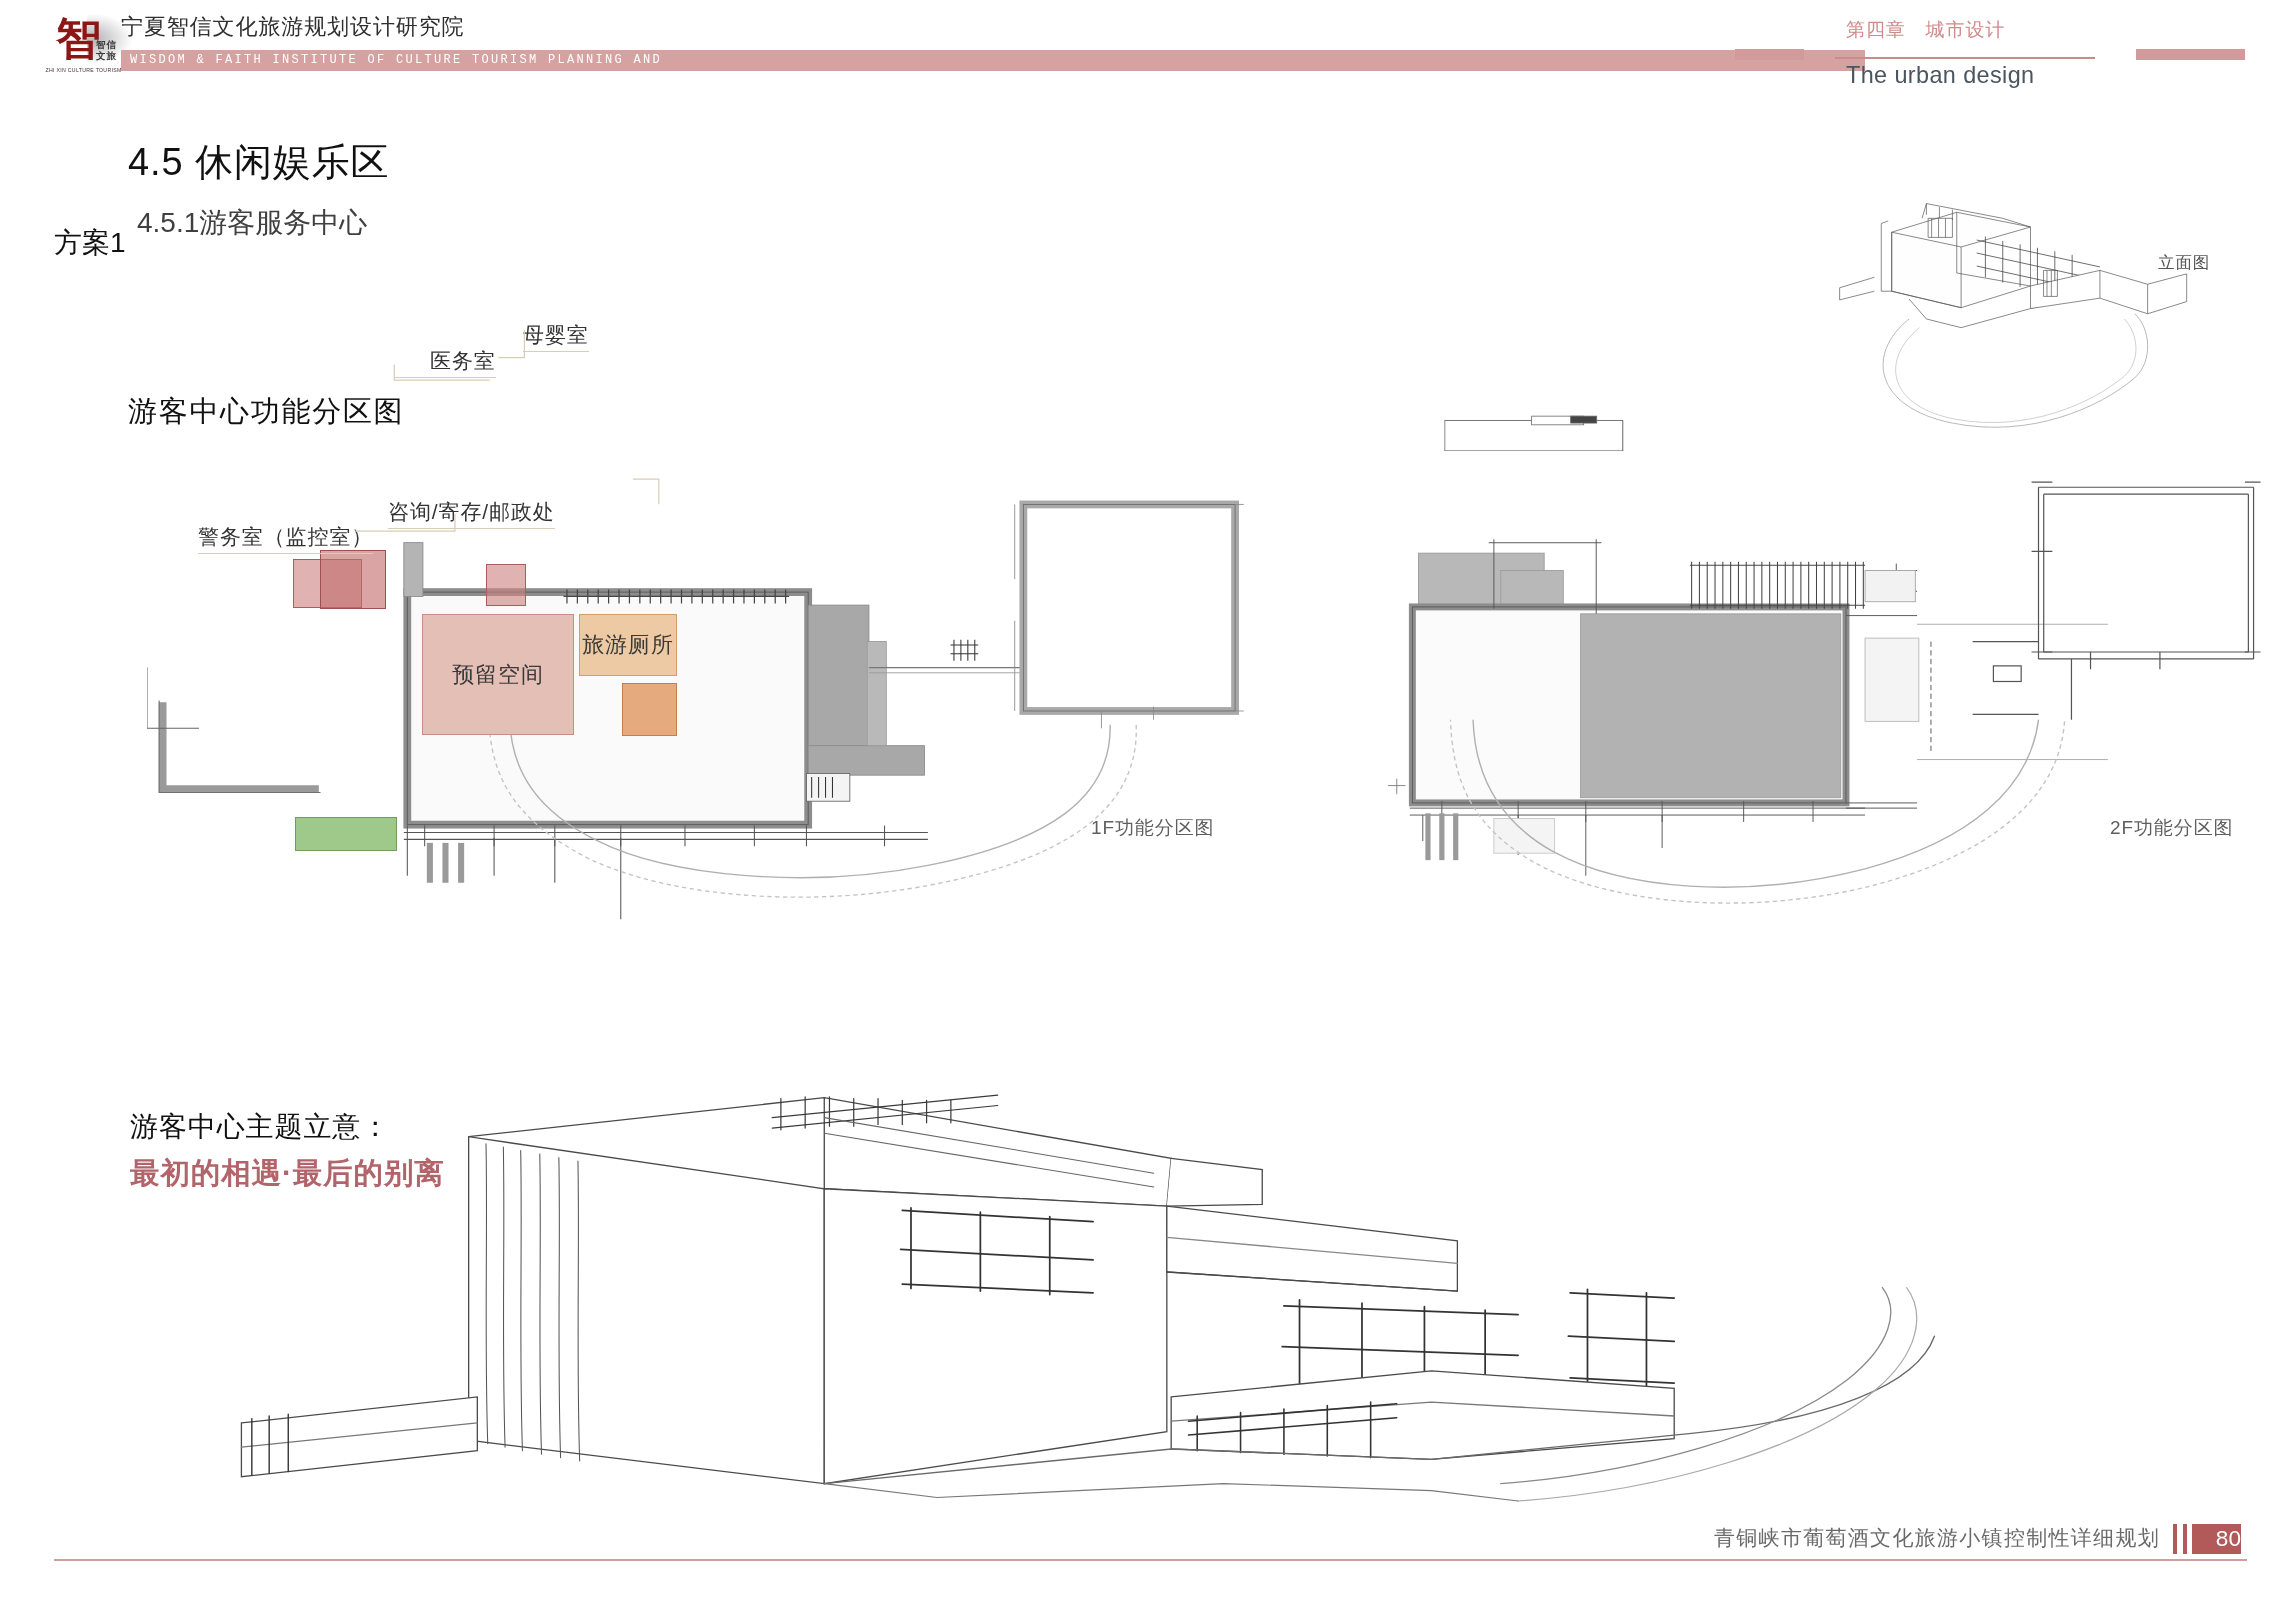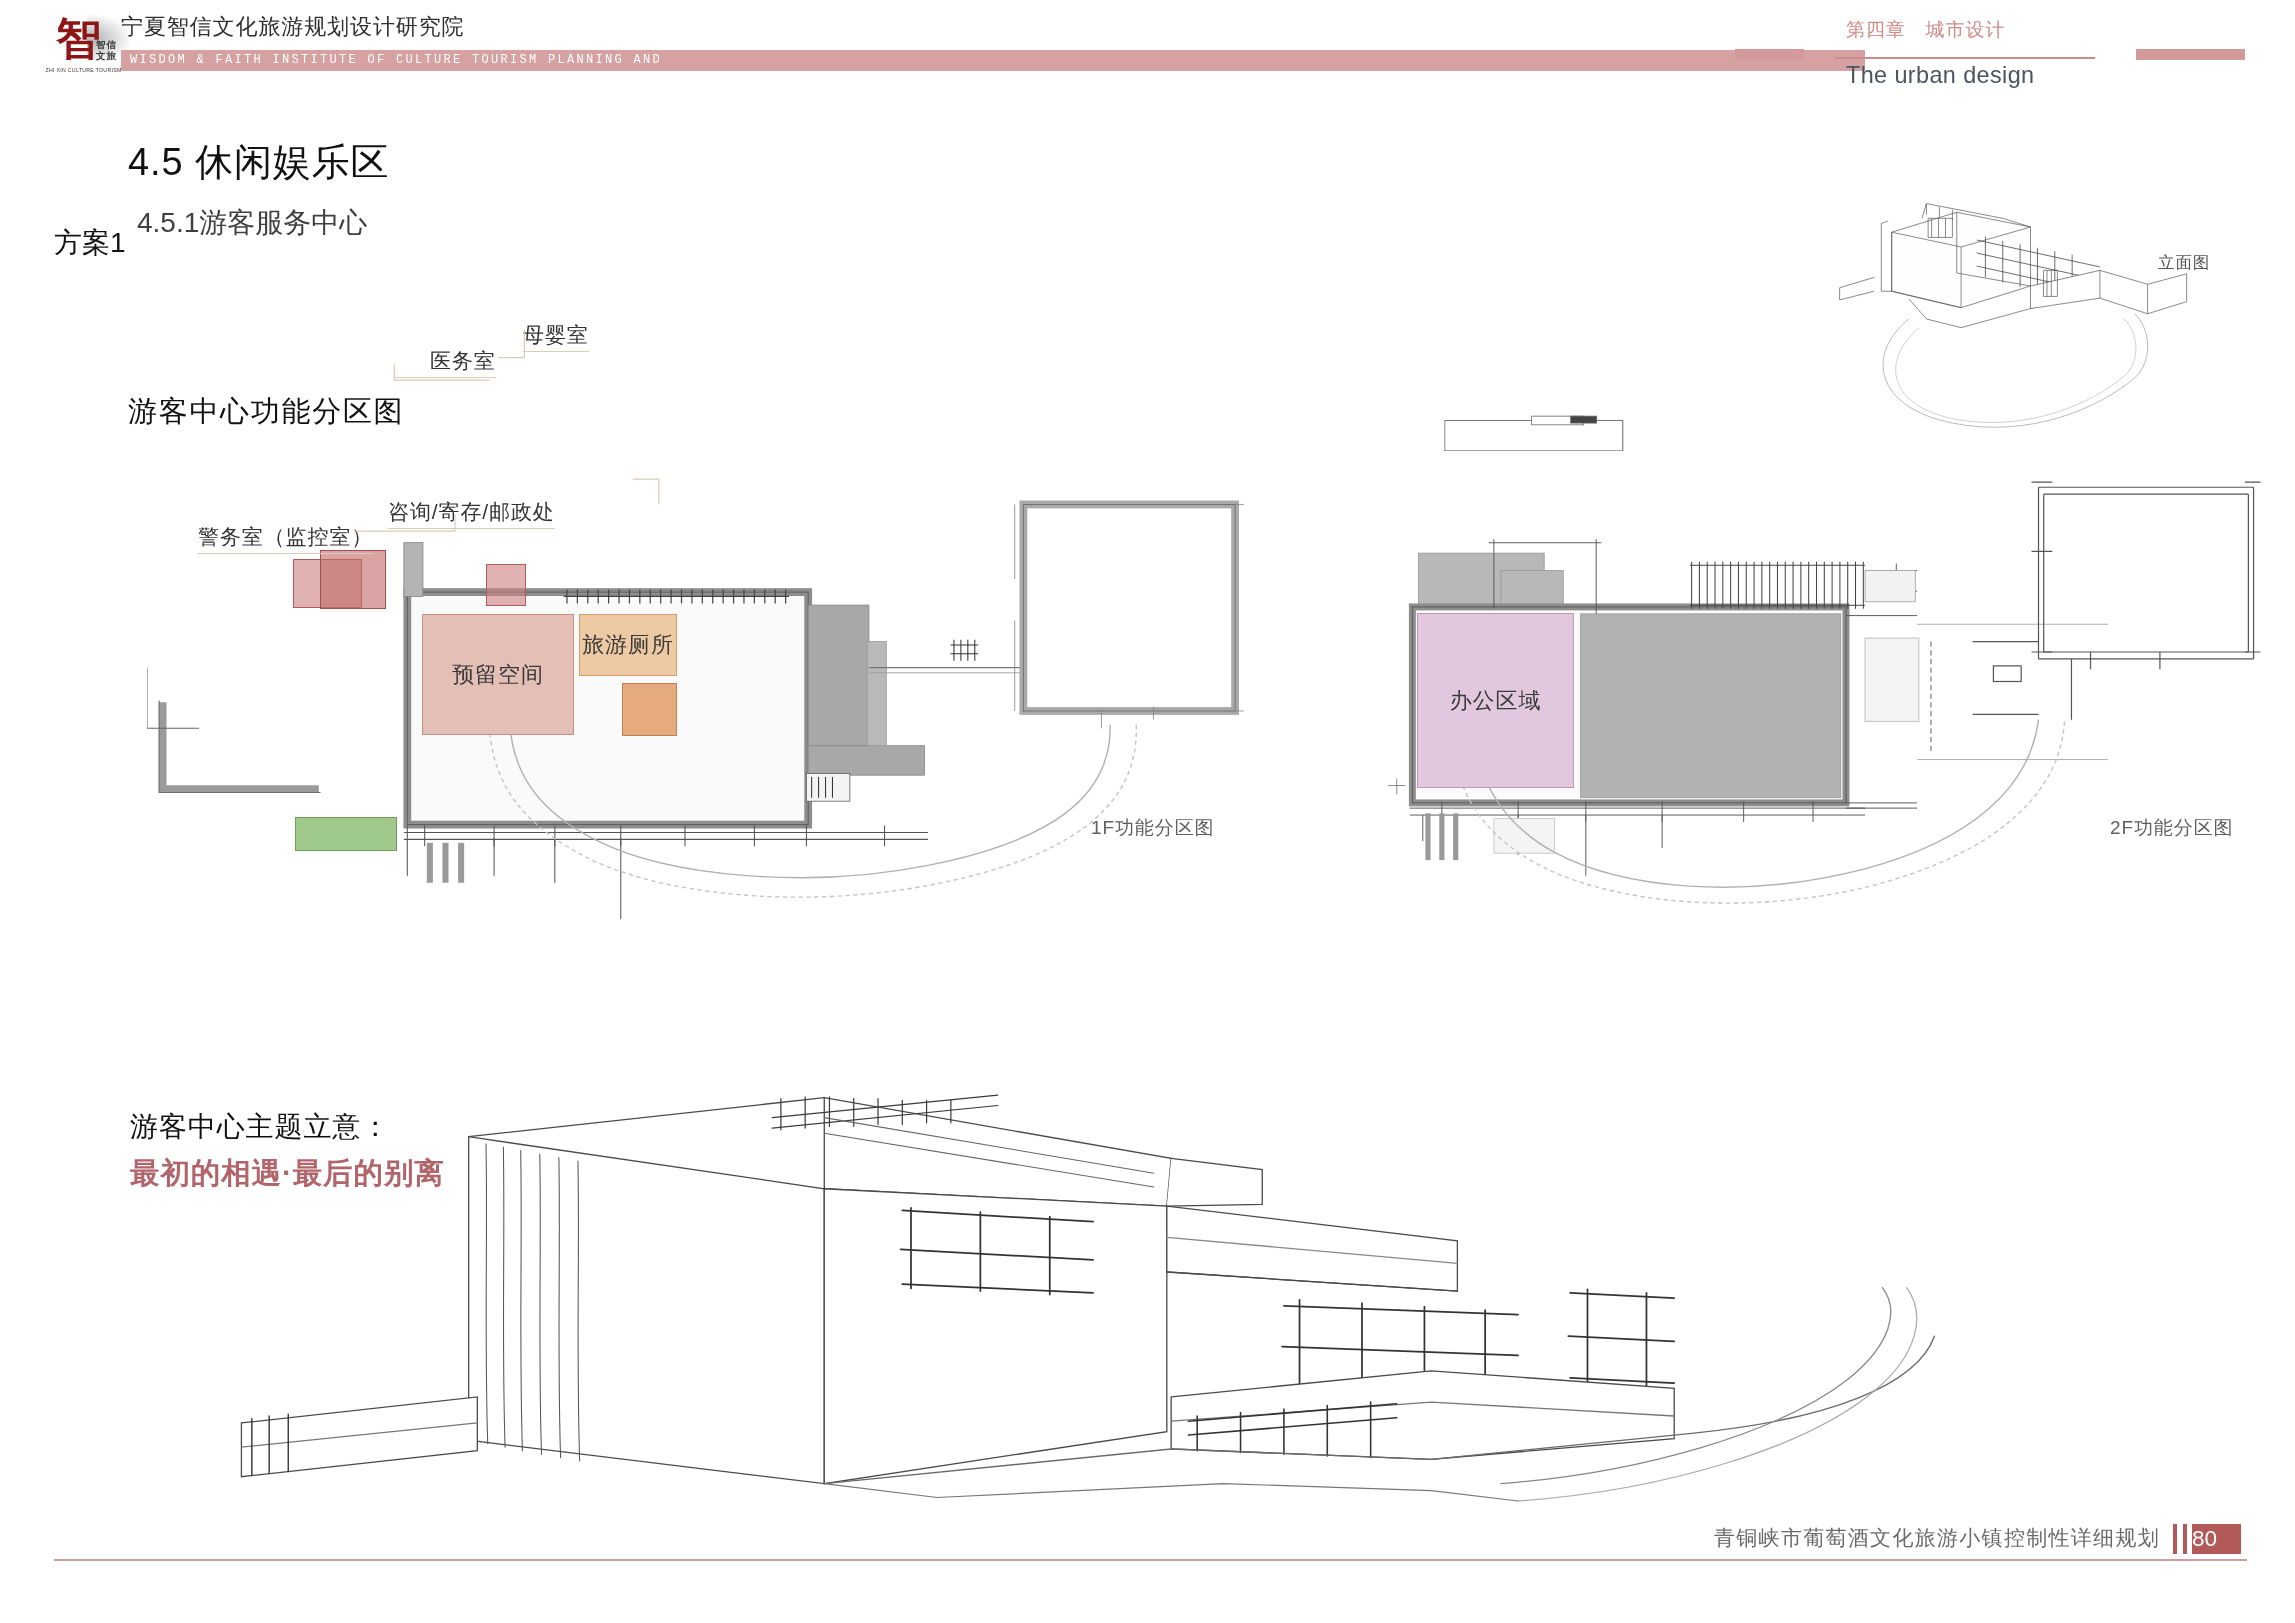--- a/index.html
+++ b/index.html
@@ -256,21 +256,21 @@
   .footer-page {
     position: absolute;
     right: 54px;
     top: 1524px;
     width: 49px;
     height: 29.5px;
     background: #b25a5a;
     color: #ffffff;
     font-size: 22.6px;
     line-height: 29.5px;
-    text-align: left;
+    text-align: right;
   }
 </style>
 </head>
 <body>
 
 <div id="slide">
 
   <div class="logo-block">
     <div class="logo-swoosh"></div>
     <div class="logo-seal">智</div>
@@ -524,23 +524,20 @@
         <path d="M824 200 L900 200 M824 284 L900 284"></path>
         <rect x="848" y="228" width="32" height="18" fill="none"></rect>
         <path d="M938 220 L938 290 M960 212 L960 232 M1040 212 L1040 232"></path>
       </g>
 
       <path d="M900 290 C 890 370, 820 430, 700 462 C 560 498, 420 486, 340 442 C 276 406, 250 352, 248 290" stroke="#b0b0b0" stroke-width="1.6"></path>
       <path d="M930 292 C 924 384, 838 448, 706 482 C 560 518, 398 502, 314 452 C 244 410, 224 356, 222 290" stroke="#c4c4c4" stroke-width="1.6" stroke-dasharray="5 4"></path>
     </g>
   </svg>
 
-  <div class="zone" style="left:1417px; top:613px; width:157px; height:175px; background:#e2c8de; border:1.7px solid #bb99b6;">
-    <span>办公区域</span>
-  </div>
 
   <div class="plan-caption" style="left:2110px; top:815px;">2F功能分区图</div>
 
   <div class="theme-label">游客中心主题立意：</div>
   <div class="theme-value">最初的相遇·最后的别离</div>
 
   <svg class="dwg" style="left:217px; top:1076px; width:1891px; height:451px;" viewBox="0 0 2180 520">
     <g stroke="#4a4a4a" stroke-width="1.5" fill="none" stroke-linecap="round">
 
       <path d="M290 70 L700 25 L1100 95 L1095 150 L700 130 L290 170 Z" fill="#ffffff"></path>

